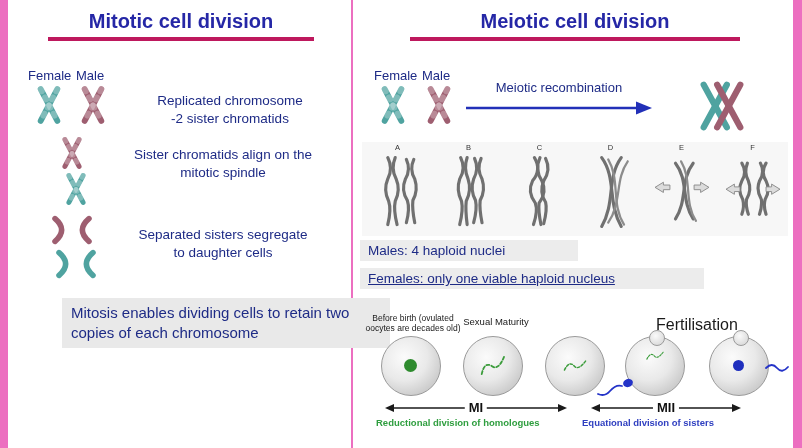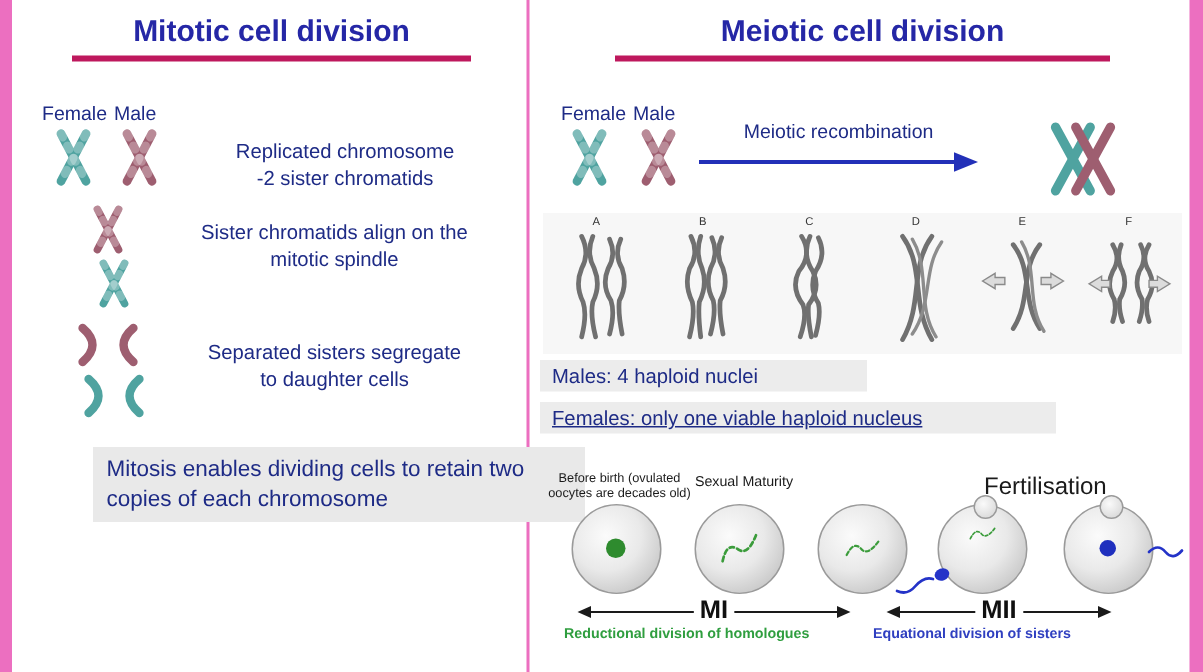--- a/index.html
+++ b/index.html
@@ -60,21 +60,21 @@
          background:radial-gradient(circle at 40% 35%, #fafafa, #dedede 70%);
          border:1px solid #9a9a9a;top:-7px;left:23px;}
   .sq{fill:none;stroke:#3b9c3b;stroke-width:1.8;stroke-dasharray:3 2.2;stroke-linecap:round;}
   .tail{fill:none;stroke:#2433c8;stroke-width:1.8;stroke-linecap:round;}
 
   .range{position:absolute;height:12px;}
   .range svg{position:absolute;left:0;top:0;width:100%;height:100%;}
   .range line{stroke:#1a1a1a;stroke-width:1.3;}
   .range path{fill:#1a1a1a;}
   .range-label{position:absolute;left:50%;top:50%;transform:translate(-50%,-55%);
-               background:#fff;padding:0 4px;font-weight:bold;font-size:17px;color:#101010;}
+               background:#fff;padding:0 4px;font-weight:bold;font-size:13px;color:#101010;}
   .cap{position:absolute;font-size:9.5px;font-weight:600;text-align:left;}
   .cap-green{color:#2f9e3f;}
   .cap-blue{color:#2f3fc0;}
 </style>
 </head>
 <body>
 
 <div class="slide">
   <div class="edge edge-left"></div>
   <div class="edge edge-right"></div>

